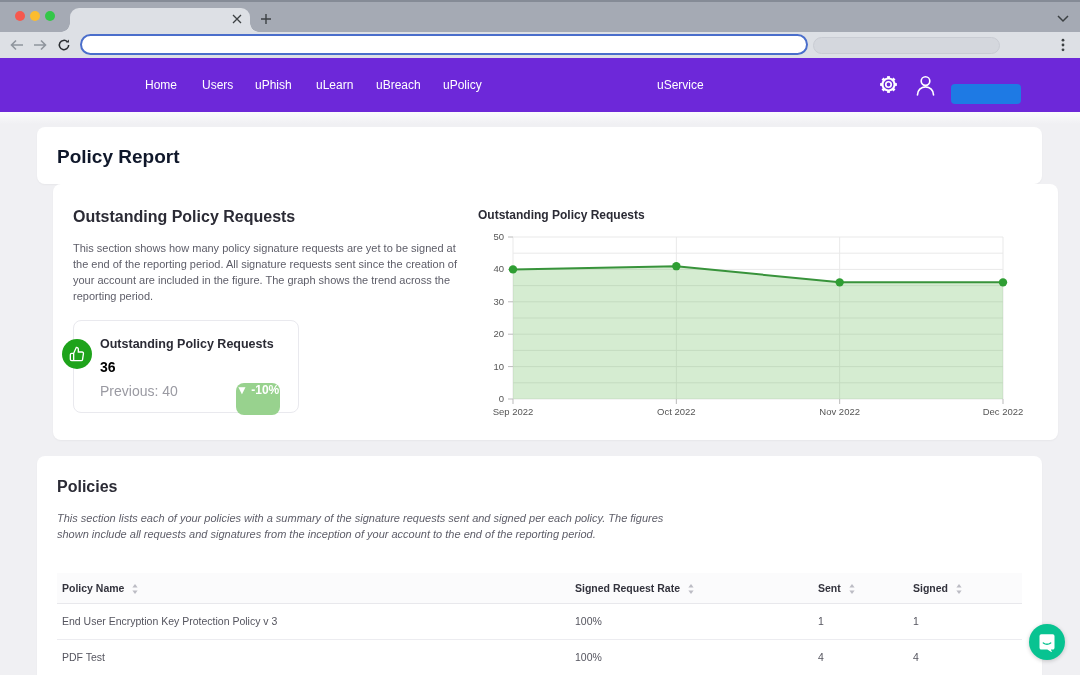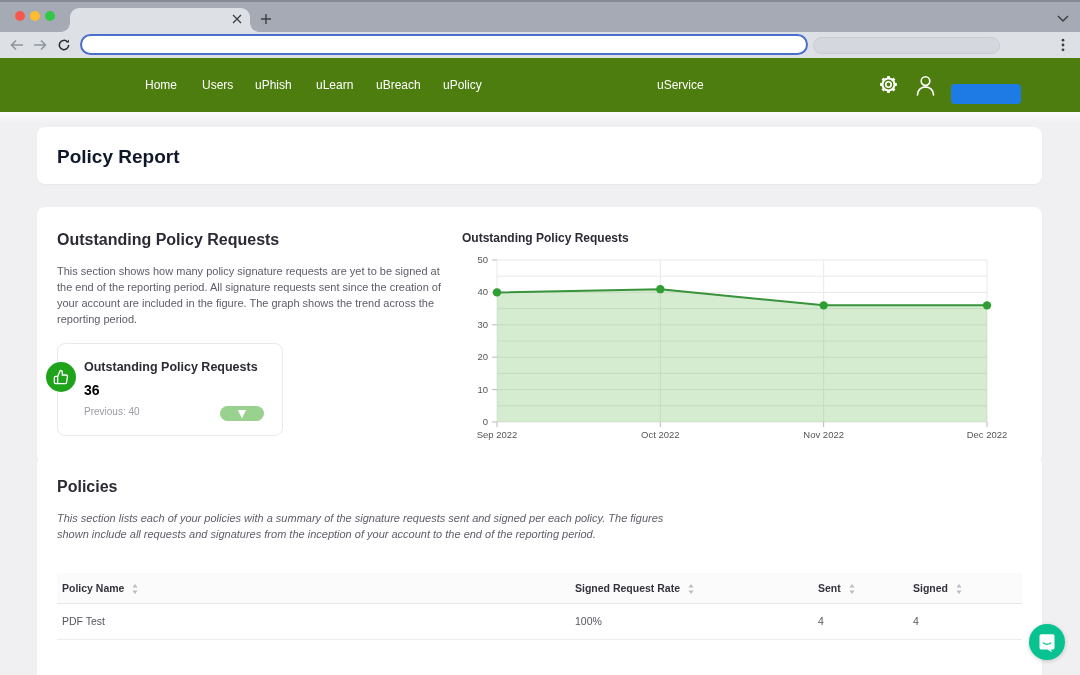--- a/index.html
+++ b/index.html
@@ -9,41 +9,41 @@
 
   
   #tabbar { left:0; top:0; width:1080px; height:32px; background:#a5aab4; }
   .dot { position:absolute; top:11px; width:10px; height:10px; border-radius:50%; }
   #tab { position:absolute; left:70px; top:8px; width:180px; height:24px; background:#dde0e5; border-radius:9px 9px 0 0; }
   #toolbar { left:0; top:32px; width:1080px; height:26px; background:#dde0e5; }
   #addrbar { position:absolute; left:80px; top:1.5px; width:728px; height:21.5px; background:#fff; border:2px solid #4a6ecb; border-radius:11px; }
   #rightpill { position:absolute; left:813px; top:5px; width:187px; height:17px; background:#d4d7dd; border:1px solid #c9ccd3; border-radius:9px; }
 
   
-  #nav { left:0; top:58px; width:1080px; height:54px; background:#4d7c0f; }
+  #nav { left:0; top:58px; width:1080px; height:54px; background:#6d28d9; }
   .navlink { position:absolute; top:0; height:54px; line-height:54px; color:#fff; font-size:12px; white-space:nowrap; }
   #loginbtn { position:absolute; left:951px; top:26px; width:70px; height:20px; background:#1e7ae4; border-radius:4px; }
 
   
   .card { position:absolute; left:37px; width:1005px; background:#fff; border-radius:8px; box-shadow:0 1px 2px rgba(0,0,0,0.04); }
   #card1 { top:127px; height:57px; }
   #card1 h1 { font-size:19px; color:#0f172a; font-weight:700; position:absolute; left:20px; top:19px; }
-  #card2 { top:207px; height:256px; }
+  #card2 { top:184px; height:256px;margin-left:16px; }
   #card3 { top:456px; height:260px; }
 
   h2.sect { font-size:16px; color:#2b2b35; font-weight:700; }
   p.desc { font-size:11px; color:#5d5d68; line-height:16px; }
 
   
   #statcard { position:absolute; left:20px; top:136px; width:226px; height:93px; border:1px solid #e9e9ee; border-radius:8px; }
   #statico { position:absolute; left:-12px; top:18px; width:30px; height:30px; border-radius:50%; background:#1ea31b; }
   #stattitle { position:absolute; left:26px; top:16px; font-size:12.5px; font-weight:700; color:#2b2b35; }
   #statnum { position:absolute; left:26px; top:38px; font-size:14px; font-weight:700; color:#000000; }
-  #statprev { position:absolute; left:26px; top:62px; font-size:10px; color:#9a9aa2; }
-  #statpill { position:absolute; left:162px; top:62px; width:44px; height:15px; background:#98d28e; border-radius:8px; color:#fff; font-size:14px; font-weight:700; text-align:center; line-height:15px; }
+  #statprev { position:absolute; left:26px; top:62px; font-size:14px; color:#9a9aa2; }
+  #statpill { position:absolute; left:162px; top:62px; width:44px; height:32px; background:#98d28e; border-radius:8px; color:#fff; font-size:12px; font-weight:700; text-align:left; line-height:15px; }
 
   
   #charttitle { position:absolute; left:425px; top:24px; font-size:12px; font-weight:700; color:#2b2b35; }
 
   
   table { border-collapse:collapse; width:965px; position:absolute; left:20px; top:117px; font-size:10.5px; }
   th { text-align:left; font-weight:700; color:#33333d; padding:0; height:30px; background:#fbfbfc; border-bottom:1px solid #e8e8ec; }
   th:first-child, td:first-child { padding-left:5px; }
   td { color:#55555f; height:36px; border-bottom:1px solid #ececf0; }
   .sorticon { padding-left:8px; }
@@ -215,20 +215,26 @@
       <th>Sent<span class="sorticon"><svg width="6" height="10" viewBox="0 0 6 10" style="vertical-align:middle;">
                 <path d="M3 0 L5.6 3.5 H0.4 Z" fill="#bcbcc4"></path>
                 <path d="M3 10 L0.4 6.5 H5.6 Z" fill="#bcbcc4"></path>
               </svg></span></th>
       <th>Signed<span class="sorticon"><svg width="6" height="10" viewBox="0 0 6 10" style="vertical-align:middle;">
                 <path d="M3 0 L5.6 3.5 H0.4 Z" fill="#bcbcc4"></path>
                 <path d="M3 10 L0.4 6.5 H5.6 Z" fill="#bcbcc4"></path>
               </svg></span></th>
     </tr>
     <tr>
+          <td>End User Encryption Key Protection Policy v 3</td>
+          <td>100%</td>
+          <td>1</td>
+          <td>1</td>
+        </tr>
+    <tr>
           <td>PDF Test</td>
           <td>100%</td>
           <td>4</td>
           <td>4</td>
         </tr>
   </tbody>
     </table>
 </div>
 
 <div id="intercom">

